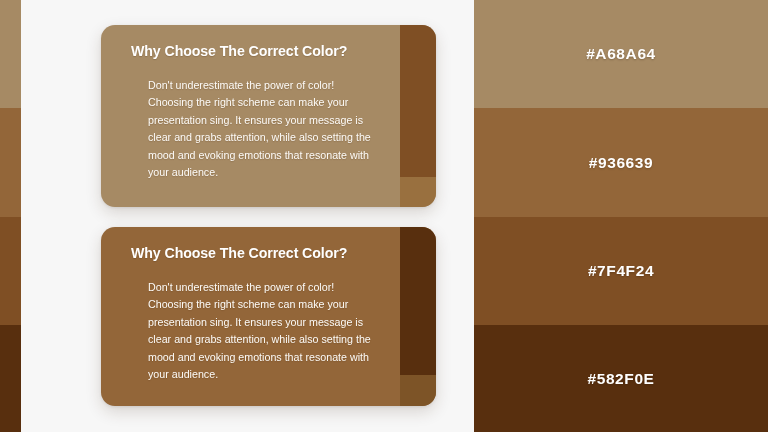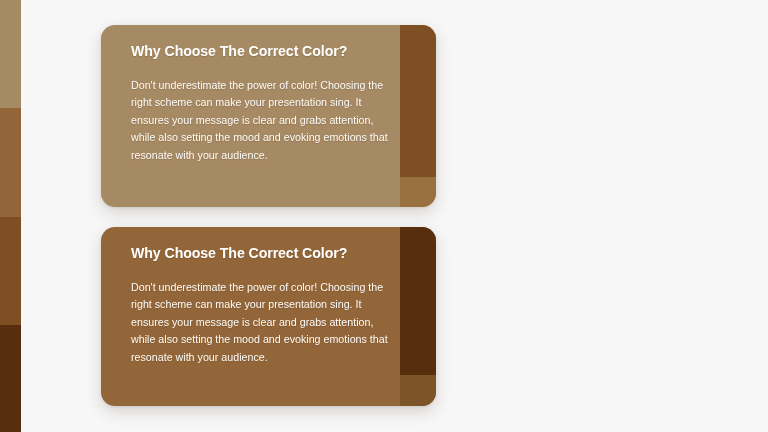--- a/index.html
+++ b/index.html
@@ -72,21 +72,21 @@
   .card-body {
     margin-top:17px;
     font-size:10.7px;
     line-height:1.63;
     color:#fdfbf8;
     width:258px;
     position:relative;
     z-index:3;
     text-shadow:0 1px 1px rgba(80,50,20,0.22);
   }
-  .card-body p { margin:0; }
+  .card-body p { margin:17px; }
 
   
   .accent {
     position:absolute;
     top:0;
     right:0;
     width:36px;
     height:100%;
     z-index:1;
     display:flex;
@@ -159,14 +159,28 @@
       <div class="card-inner">
         <div class="card-title" style="color: rgb(255, 255, 255);">Why Choose The Correct Color?</div>
         <div class="card-body" style="color: rgb(253, 251, 248);">
           <p>Don't underestimate the power of color! Choosing the right scheme can make your presentation sing. It ensures your message is clear and grabs attention, while also setting the mood and evoking emotions that resonate with your audience.</p>
         </div>
       </div>
     </div>
 
   </div>
 
+  <div class="palette">
+    <div class="swatch" style="background: rgb(166, 138, 100); height: 108px;">
+      <span class="swatch-label" style="color: rgb(255, 255, 255);">#A68A64</span>
+    </div>
+    <div class="swatch" style="background: rgb(147, 102, 57); height: 109px;">
+      <span class="swatch-label" style="color: rgb(255, 255, 255);">#936639</span>
+    </div>
+    <div class="swatch" style="background: rgb(127, 79, 36); height: 108px;">
+      <span class="swatch-label" style="color: rgb(255, 255, 255);">#7F4F24</span>
+    </div>
+    <div class="swatch" style="background: rgb(88, 47, 14); height: 107px;">
+      <span class="swatch-label" style="color: rgb(255, 255, 255);">#582F0E</span>
+    </div>
+  </div>
 
 </div>
 
 </body></html>

